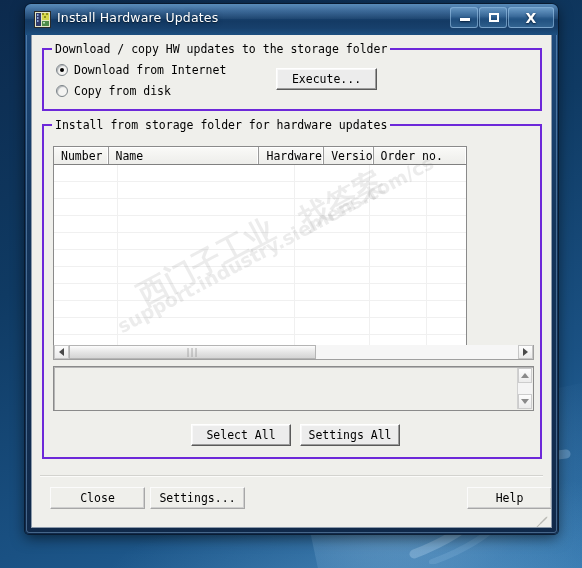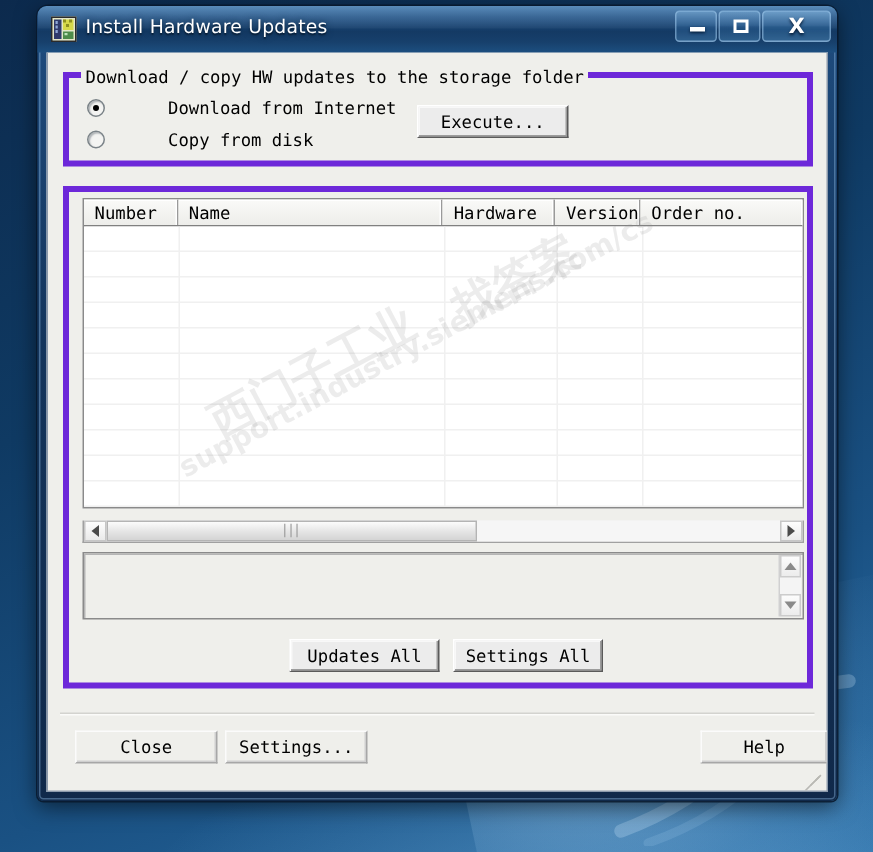--- a/index.html
+++ b/index.html
@@ -150,42 +150,41 @@
     background: #efefeb;
     border: 1px solid #8c9aab;
     border-top: none;
     box-sizing: border-box;
     overflow: hidden;
   }
 
   
   .groupbox {
     position: absolute;
-    border: 4px solid #6d28d9;
+    border: 2px solid #6d28d9;
     background: transparent;
     box-sizing: border-box;
   }
   .group-legend {
     position: absolute;
     top: -8px; left: 8px;
     padding: 0 3px;
     background: #efefeb;
     font-size: 11.5px;
     color: #000000;
     white-space: nowrap;
     line-height: 14px;
   }
 
   
   .radio-row {
     position: absolute;
     display: flex;
     align-items: center;
     white-space: nowrap;
-    gap: 36px;
   }
   .radio {
     width: 12px; height: 12px;
     border-radius: 50%;
     border: 1px solid #7b8388;
     background: #f4f4f2;
     box-shadow: inset 1px 1px 1px rgba(120,128,134,0.55);
     box-sizing: border-box;
     margin-right: 6px;
     position: relative;
@@ -466,22 +465,23 @@
 
         <div class="radio-row" style="left:12px; top:34px;text-align:center;">
           <span class="radio"></span>
           <span class="radio-label">Copy from disk</span>
         </div>
 
         <div class="btn" style="left:232px; top:18px; width:101px; height:22px;">Execute...</div>
       </div>
 
       <div class="groupbox" style="left:10px; top:89px; width:500px; height:335px;">
-
-        <div id="table-wrap" style="left:9px; top:4px; width:481px; height:207px;">
+        <span class="group-legend">Install from storage folder for hardware updates</span>
+
+        <div id="table-wrap" style="left:9px; top:20px; width:414px; height:207px;">
 
           <div id="table-head">
             <div class="th" style="width:63px;">Number</div>
             <div class="th" style="width:177px;">Name</div>
             <div class="th" style="width:75px;">Hardware</div>
             <div class="th" style="width:57px;">Version</div>
             <div class="th" style="width:108px; border-right:none;">Order no.</div>
           </div>
 
           <div id="table-body">
@@ -530,21 +530,21 @@
           <div id="vscroll">
             <div class="vsb-arrow">
               <span class="arrow-glyph arrow-up"></span>
             </div>
             <div class="vsb-arrow">
               <span class="arrow-glyph arrow-down"></span>
             </div>
           </div>
         </div>
 
-        <div class="btn" style="left:147px; top:298px; width:100px; height:22px;">Updates All</div>
+        <div class="btn" style="left:147px; top:298px; width:100px; height:22px;">Select All</div>
         <div class="btn" style="left:256px; top:298px; width:100px; height:22px;">Settings All</div>
       </div>
 
       <div id="footer-sep" style="top:440px;"></div>
 
       <div class="btn flat" style="left:18px;  top:452px; width:95px; height:22px;">Close</div>
       <div class="btn flat" style="left:118px; top:452px; width:95px; height:22px;">Settings...</div>
       <div class="btn flat" style="left:435px; top:452px; width:85px; height:22px;">Help</div>
 
       <div id="resize-grip">

